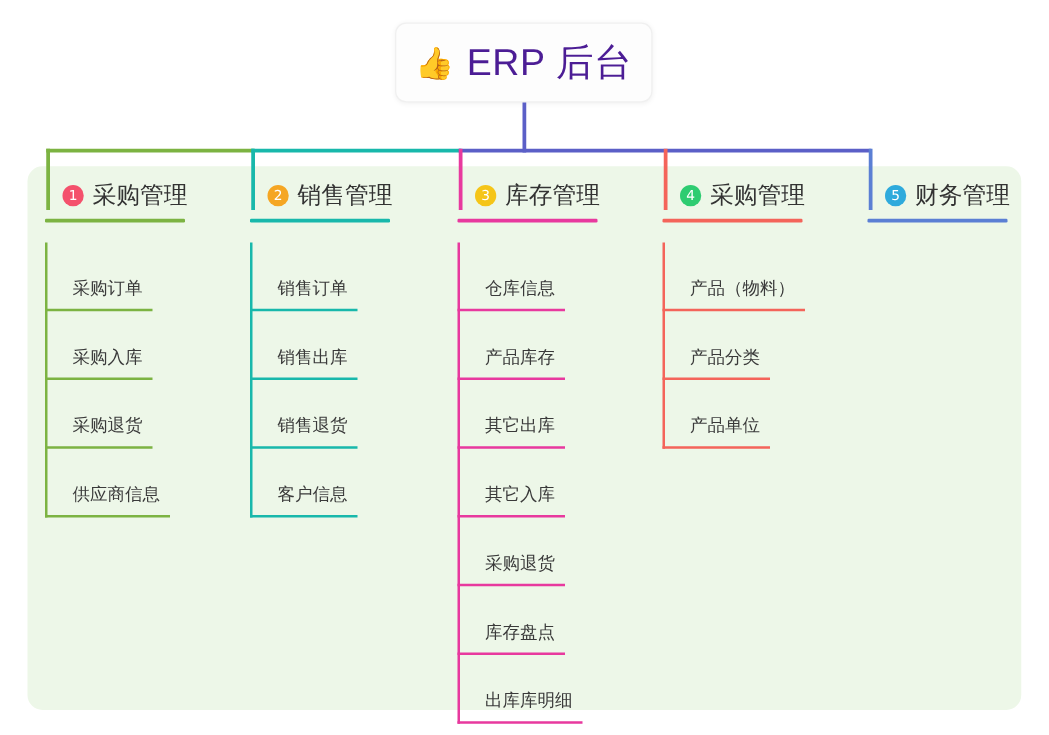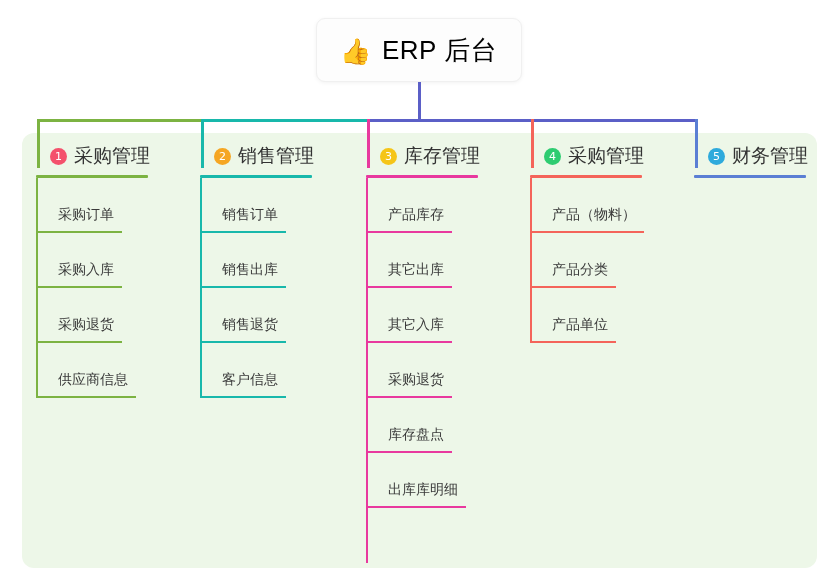--- a/index.html
+++ b/index.html
@@ -36,22 +36,22 @@
     gap: 10px;
     box-sizing: border-box;
   }
   #root-icon {
     font-size: 25px;
     line-height: 1;
     display: inline-block;
     transform: translateY(1px);
   }
   #root-title {
-    font-size: 26px;
-    color: #000000;
+    font-size: 30px;
+    color: #4c1d95;
     letter-spacing: 0.5px;
     white-space: nowrap;
     text-align: right;
   }
 
   
   #panel {
     position: absolute;
     left: 22px;
     top: 133px;
@@ -94,21 +94,21 @@
     color: #333333;
     white-space: nowrap;
   }
   .col-rule {
     height: 3px;
     margin-top: 8px;
     border-radius: 1px;
   }
   .col-body {
     position: relative;
-    margin-top: 0px;
+    margin-top: 16px;
   }
   .spine {
     position: absolute;
     left: 0;
     top: 0;
     width: 2px;
   }
   .item {
     position: relative;
     height: 55px;
@@ -208,20 +208,24 @@
       </div>
       <div class="column" style="left: 366px;">
         <div class="col-head">
           <span class="badge" style="background: rgb(245, 197, 24);">3</span>
           <span class="col-title">库存管理</span>
         </div>
         <div class="col-rule" style="background: rgb(232, 57, 158); width: 112px;"></div>
         <div class="col-body">
           <div class="spine" style="background: rgb(232, 57, 158); height: 385px;"></div>
           <div class="item">
+            <span class="item-label">仓库信息</span>
+            <div class="item-rule" style="background: rgb(232, 57, 158); width: 86px;"></div>
+          </div>
+          <div class="item">
             <span class="item-label">产品库存</span>
             <div class="item-rule" style="background: rgb(232, 57, 158); width: 86px;"></div>
           </div>
           <div class="item">
             <span class="item-label">其它出库</span>
             <div class="item-rule" style="background: rgb(232, 57, 158); width: 86px;"></div>
           </div>
           <div class="item">
             <span class="item-label">其它入库</span>
             <div class="item-rule" style="background: rgb(232, 57, 158); width: 86px;"></div>

